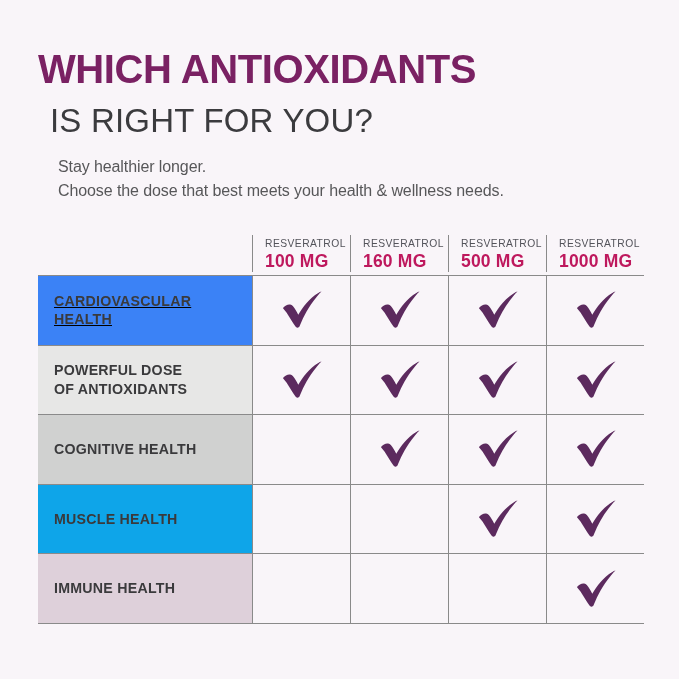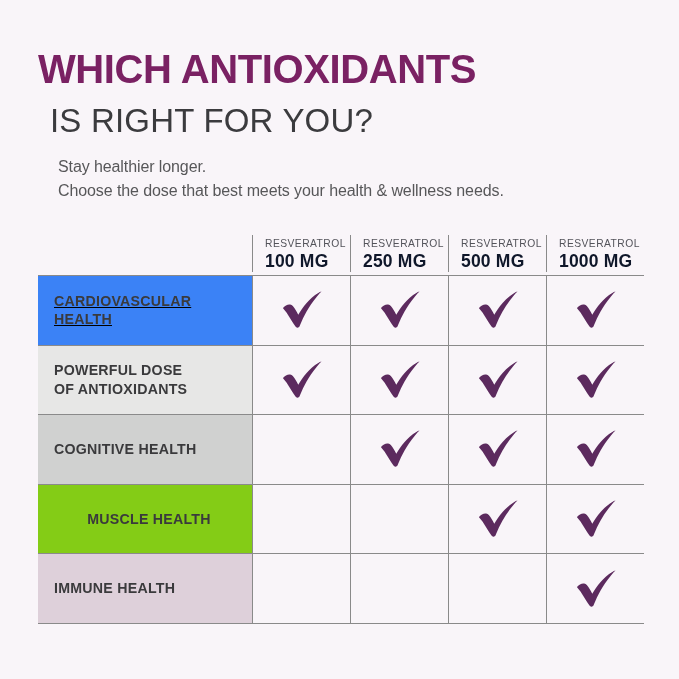--- a/index.html
+++ b/index.html
@@ -123,38 +123,38 @@
     font-size: 10.3px;
     font-weight: 400;
     color: #53535a;
     letter-spacing: 0.45px;
     line-height: 1.25;
     white-space: nowrap;
   }
   .hdr-dose {
     font-size: 17.5px;
     font-weight: bold;
-    color: #0f172a;
+    color: #be185d;
     letter-spacing: 0.2px;
     line-height: 1.22;
     white-space: nowrap;
   }
 
   
   .check {
     width: 46px;
     height: 40px;
     display: block;
   }
 
   
   .tint-0 { background: #3b82f6; text-decoration: underline; }
   .tint-1 { background: #e7e7e6; }
   .tint-2 { background: #d0d1d0; }
-  .tint-3 { background: #84cc16; justify-content: center; }
+  .tint-3 { background: #0ea5e9; }
   .tint-4 { background: #ded0da; }
 </style>
 </head>
 <body>
 
 <div class="page">
 
   <div class="heading">
     <div class="title-main">WHICH ANTIOXIDANTS</div>
     <div class="title-sub">IS RIGHT FOR YOU?</div>
@@ -170,21 +170,21 @@
       <div class="label-cell"></div>
       <div class="data-cell">
         <div>
           <div class="hdr-brand">RESVERATROL</div>
           <div class="hdr-dose">100 MG</div>
         </div>
       </div>
       <div class="data-cell">
         <div>
           <div class="hdr-brand">RESVERATROL</div>
-          <div class="hdr-dose">250 MG</div>
+          <div class="hdr-dose">160 MG</div>
         </div>
       </div>
       <div class="data-cell">
         <div>
           <div class="hdr-brand">RESVERATROL</div>
           <div class="hdr-dose">500 MG</div>
         </div>
       </div>
       <div class="data-cell">
         <div>

